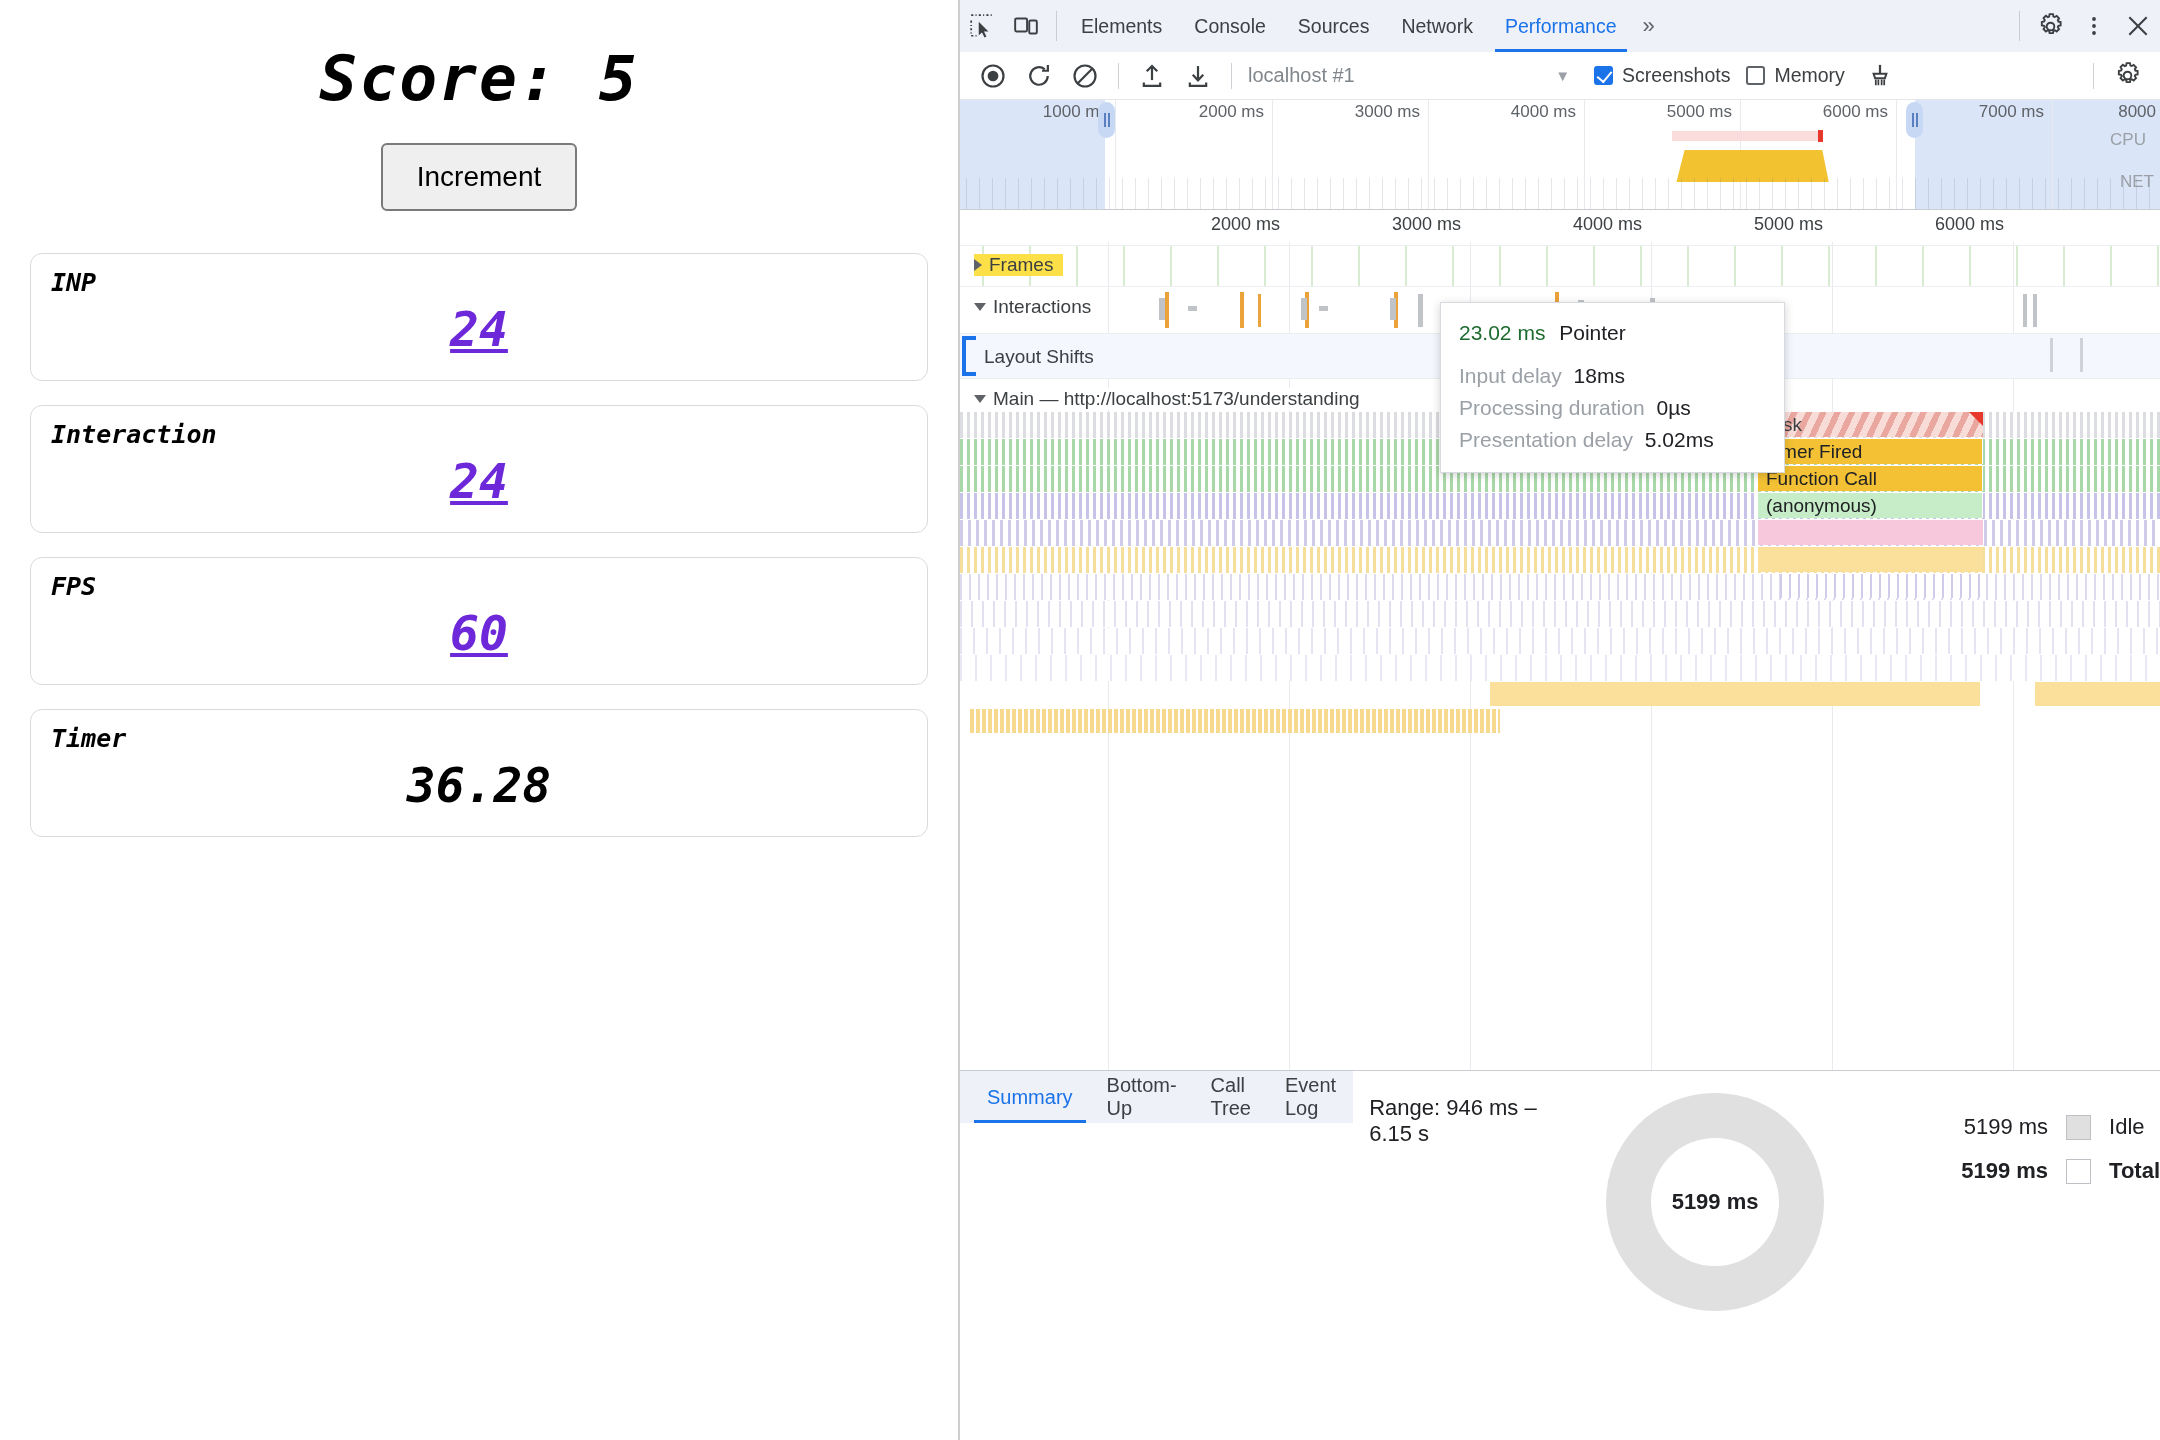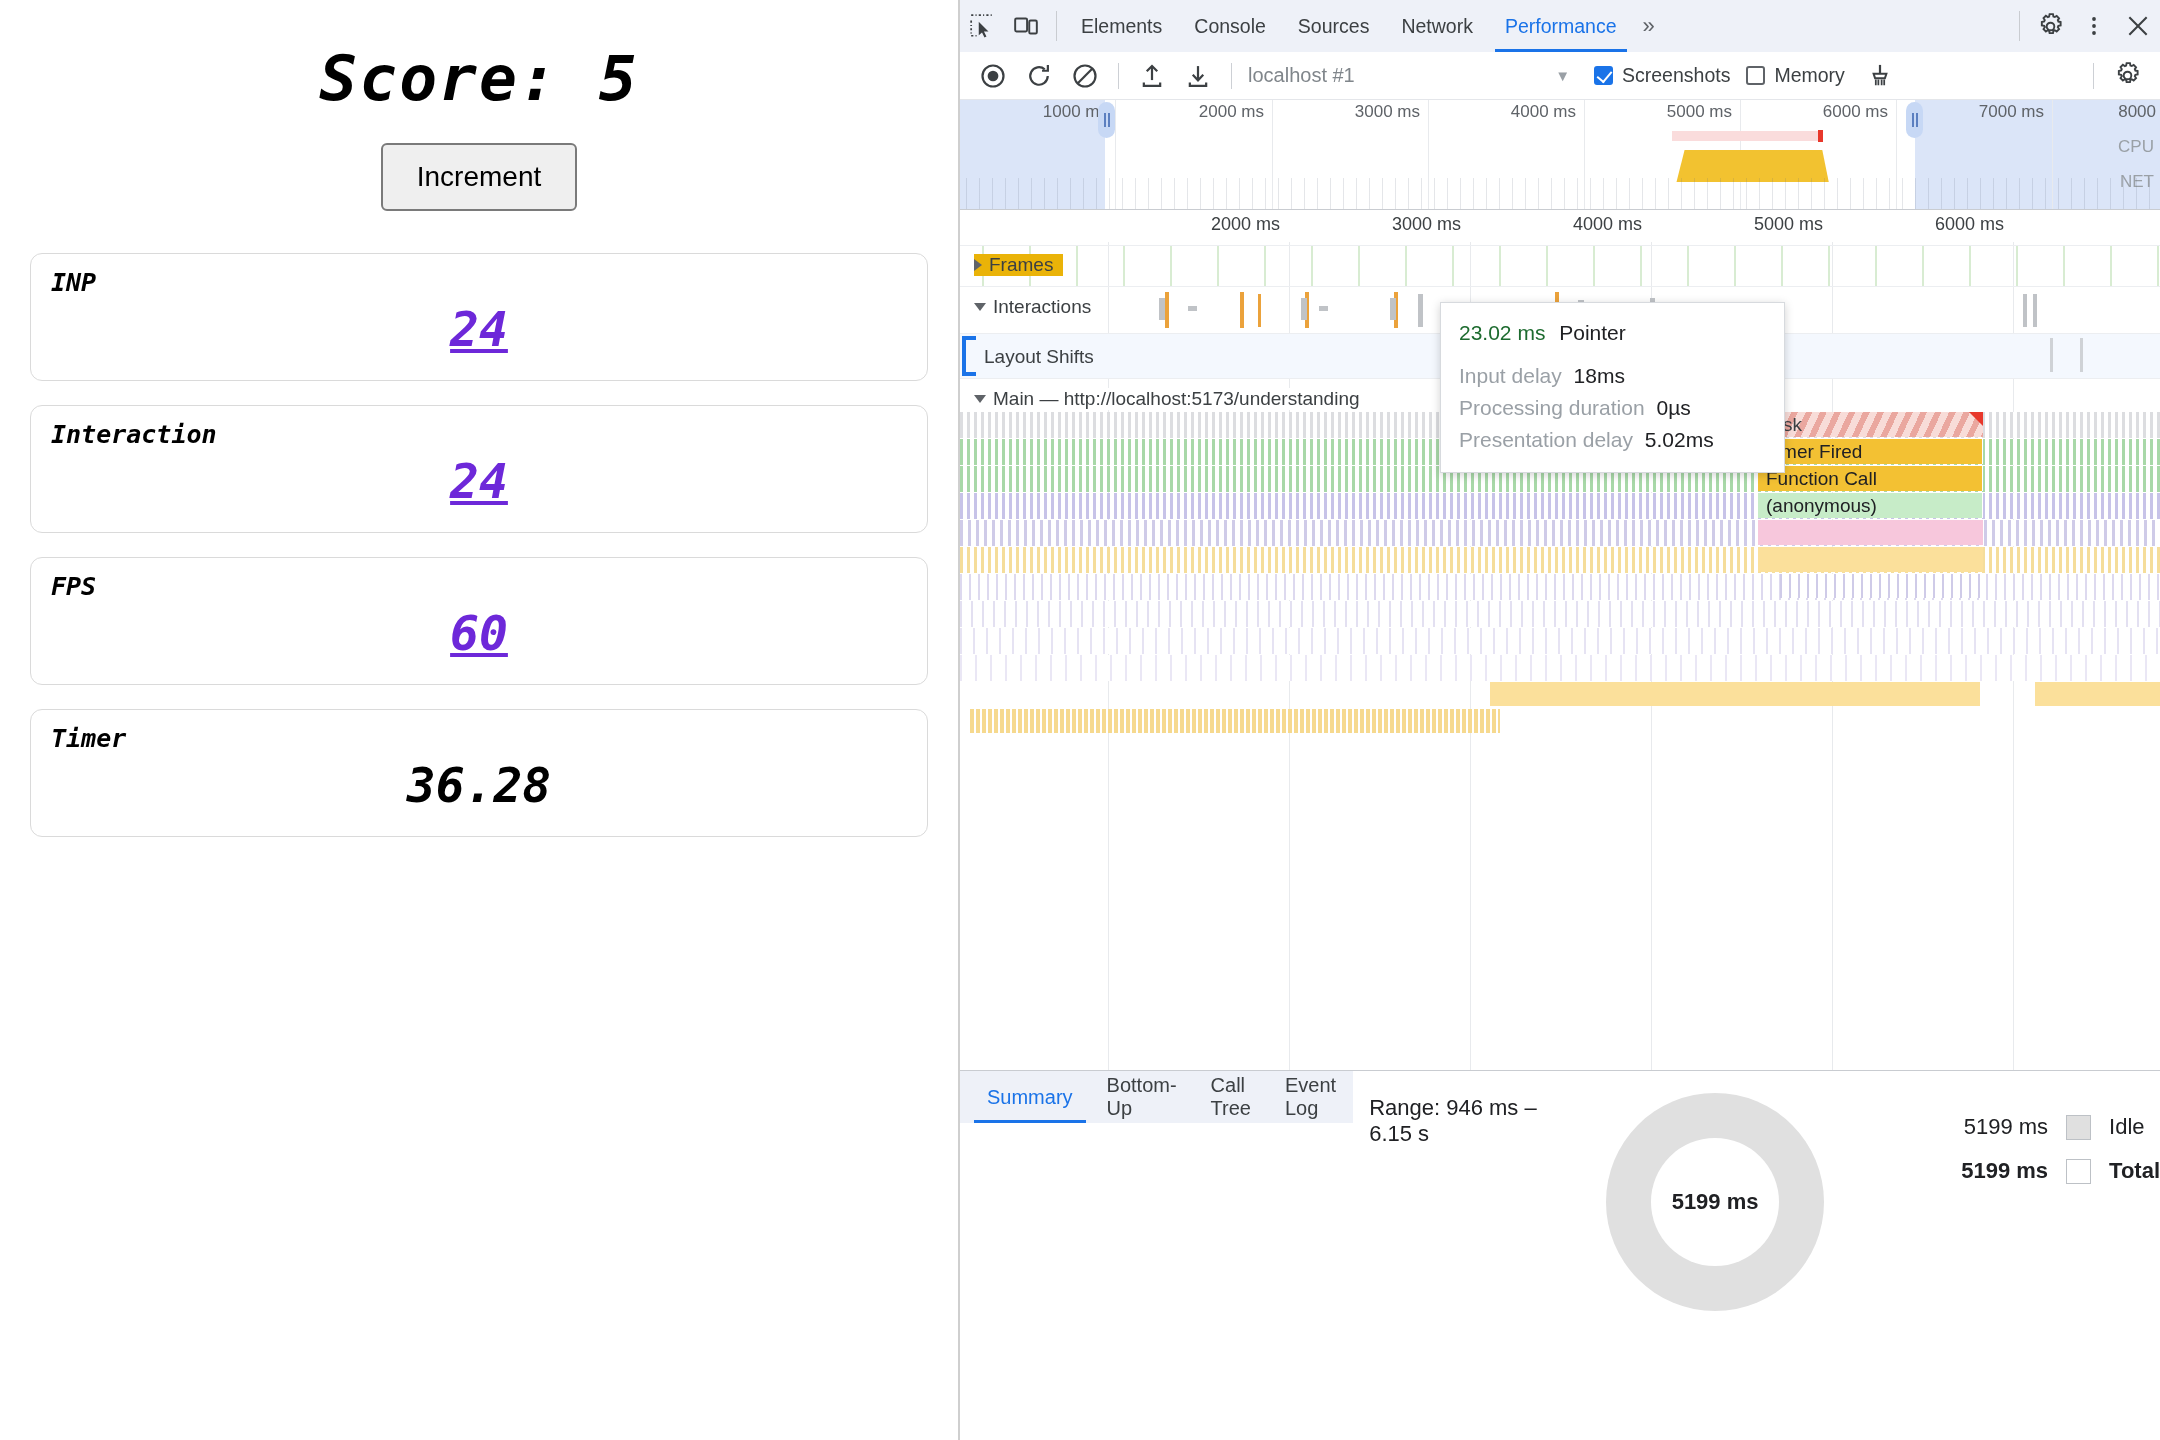--- a/index.html
+++ b/index.html
@@ -142,21 +142,21 @@
              transform: translateX(-100%); padding-right: 4px; white-space: nowrap;}
   .ov-gl { position: absolute; top: 0; bottom: 0; width: 1px; background: #e8eaed; }
   .ov-dim { position: absolute; top: 0; bottom: 0; background: #d5e1f7; opacity: .85; }
   .ov-handle {
     position: absolute; top: 2px; width: 17px; height: 36px;
     background: #c7d8f5; border-radius: 9px;
     display: flex; align-items: center; justify-content: center; gap: 2px;
     cursor: ew-resize;
   }
   .ov-handle i { width: 2px; height: 14px; background: #5b7fc0; display: block; }
-  .ov-cpu { position: absolute; right: 6px; top: 30px; font-size: 17px; color: #9aa0a6; margin-top: 7px; }
+  .ov-cpu { position: absolute; right: 14px; top: 30px; font-size: 17px; color: #9aa0a6; }
   .ov-net { position: absolute; right: 6px; top: 72px; font-size: 17px; color: #9aa0a6; }
   .ov-pinkbar { position: absolute; height: 10px; background: #fadcdc; }
   .ov-redtip { position: absolute; height: 12px; width: 5px; background: #e8382b; }
   .ov-cpu-shape { position: absolute; background: #f2c230; }
   .ov-netrow { position: absolute; left: 0; right: 0; height: 34px; }
 
   
   .tracks { flex: 1 1 auto; position: relative; overflow: hidden; background: #fff; }
   .tr-ruler { position: absolute; left: 0; right: 0; top: 0; height: 32px;
               background: #fff; }
@@ -452,21 +452,21 @@
         <div class="tr-tick" style="left:506px">3000 ms</div>
         <div class="tr-tick" style="left:687px">4000 ms</div>
         <div class="tr-tick" style="left:868px">5000 ms</div>
         <div class="tr-tick" style="left:1049px">6000 ms</div>
       </div>
 
       <div class="rowline" style="top:35px"></div>
       <div class="trackrow" style="top:36px;height:40px;
            background:repeating-linear-gradient(90deg,rgba(0,0,0,0) 0 22px,#d8ecd2 22px 24px,rgba(0,0,0,0) 24px 47px)">
       </div>
-      <div class="track-title" style="top:44px;background:#eab308;padding-right:10px">
+      <div class="track-title" style="top:44px;background:#fde047;padding-right:10px">
         <span class="tri"></span>
         <span>Frames</span>
       </div>
       <div class="rowline" style="top:76px"></div>
 
       <div class="trackrow" style="top:77px;height:46px"></div>
       <div class="bar" style="left:205px;top:82px;width:4px;height:36px;background:#eba23b;padding:0"></div>
       <div class="bar" style="left:199px;top:88px;width:6px;height:22px;background:#c0c3c7;padding:0"></div>
       <div class="bar" style="left:228px;top:96px;width:9px;height:5px;background:#c0c3c7;padding:0"></div>
       <div class="bar" style="left:280px;top:82px;width:4px;height:36px;background:#eba23b;padding:0"></div>

